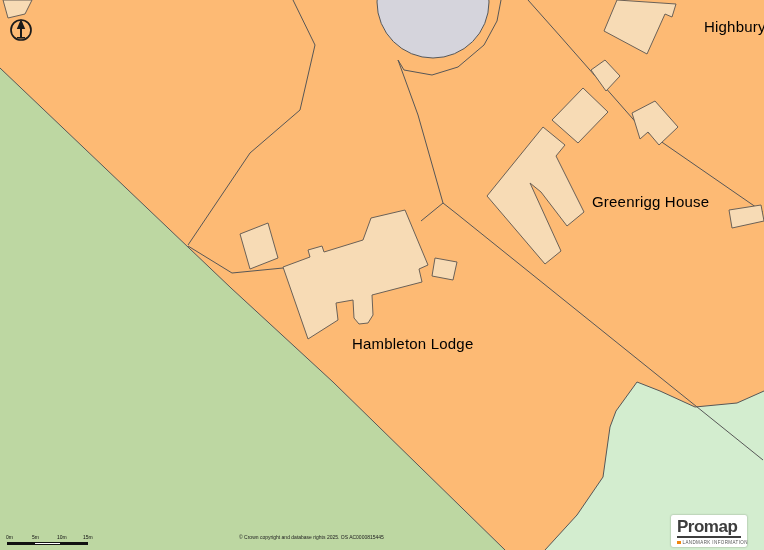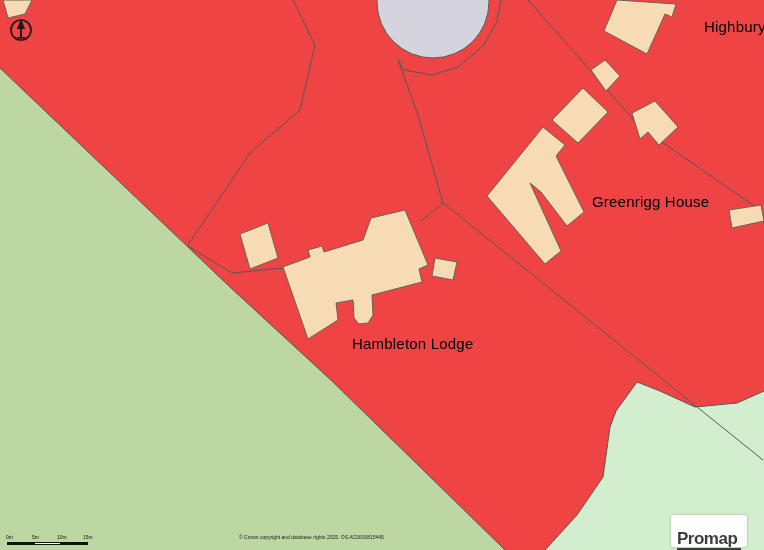--- a/index.html
+++ b/index.html
@@ -20,34 +20,34 @@
   .scalebar .bar{position:absolute;left:0;top:8px;height:3px;display:flex;}
   .seg{width:27px;height:3px;box-sizing:border-box;}
   .seg-dark{background:#111;}
   .seg-light{background:#fff;border:1px solid #111;}
   
   .attribution{position:absolute;left:239px;top:534px;font-size:5px;color:#222;white-space:nowrap;}
   
   .promap-logo{
     position:absolute;left:671px;top:515px;width:76px;height:32px;
     background:#fff;border-radius:2px;box-shadow:0 0 2px rgba(0,0,0,.35);
-    box-sizing:border-box;padding:15px 6px 0 6px;
+    box-sizing:border-box;padding:3px 6px 0 6px;
   }
   .promap-brand{
     font-size:17px;font-weight:bold;color:#3d3d3d;line-height:1;
     letter-spacing:-0.5px;border-bottom:2px solid #3d3d3d;padding-bottom:1px;
   }
   .promap-tagline{display:flex;align-items:center;gap:2px;margin-top:2px;}
   .promap-bullet{width:3.5px;height:3.5px;flex:0 0 auto;}
   .promap-tagline-text{font-size:4.5px;color:#555;letter-spacing:0.4px;white-space:nowrap;}
 </style>
 </head>
 <body>
 
-<div class="screen" style="background: #ef4444;">
+<div class="screen" style="background: #fdba74;">
 
   <svg class="map-svg" viewBox="0 0 764 550" xmlns="http://www.w3.org/2000/svg">
       <polygon points="0,68 231,288 333,382 505,550 0,550" fill="#bdd7a2"></polygon>
       <polygon points="764,391 737,403 695,407 660,391 637,382 616,411 610,427 603,477 577,515 545,550 764,550" fill="#d3edcf"></polygon>
       <ellipse cx="433" cy="2" rx="56" ry="56" fill="#d5d4dc" stroke="#575757" stroke-width="1"></ellipse>
       <polyline points="0,68 231,288 333,382 505,550" fill="none" stroke="#575757" stroke-width="1"></polyline>
       <polyline points="764,391 737,403 695,407 660,391 637,382 616,411 610,427 603,477 577,515 545,550" fill="none" stroke="#575757" stroke-width="1"></polyline>
       <polyline points="293,0 315,45 300,110 250,153 188,245" fill="none" stroke="#575757" stroke-width="1"></polyline>
       <polyline points="188,246 232,273 283,268" fill="none" stroke="#575757" stroke-width="1"></polyline>
       <polyline points="398,60 404,70 432,75 458,67 484,45 497,21 501,0" fill="none" stroke="#575757" stroke-width="1"></polyline>

